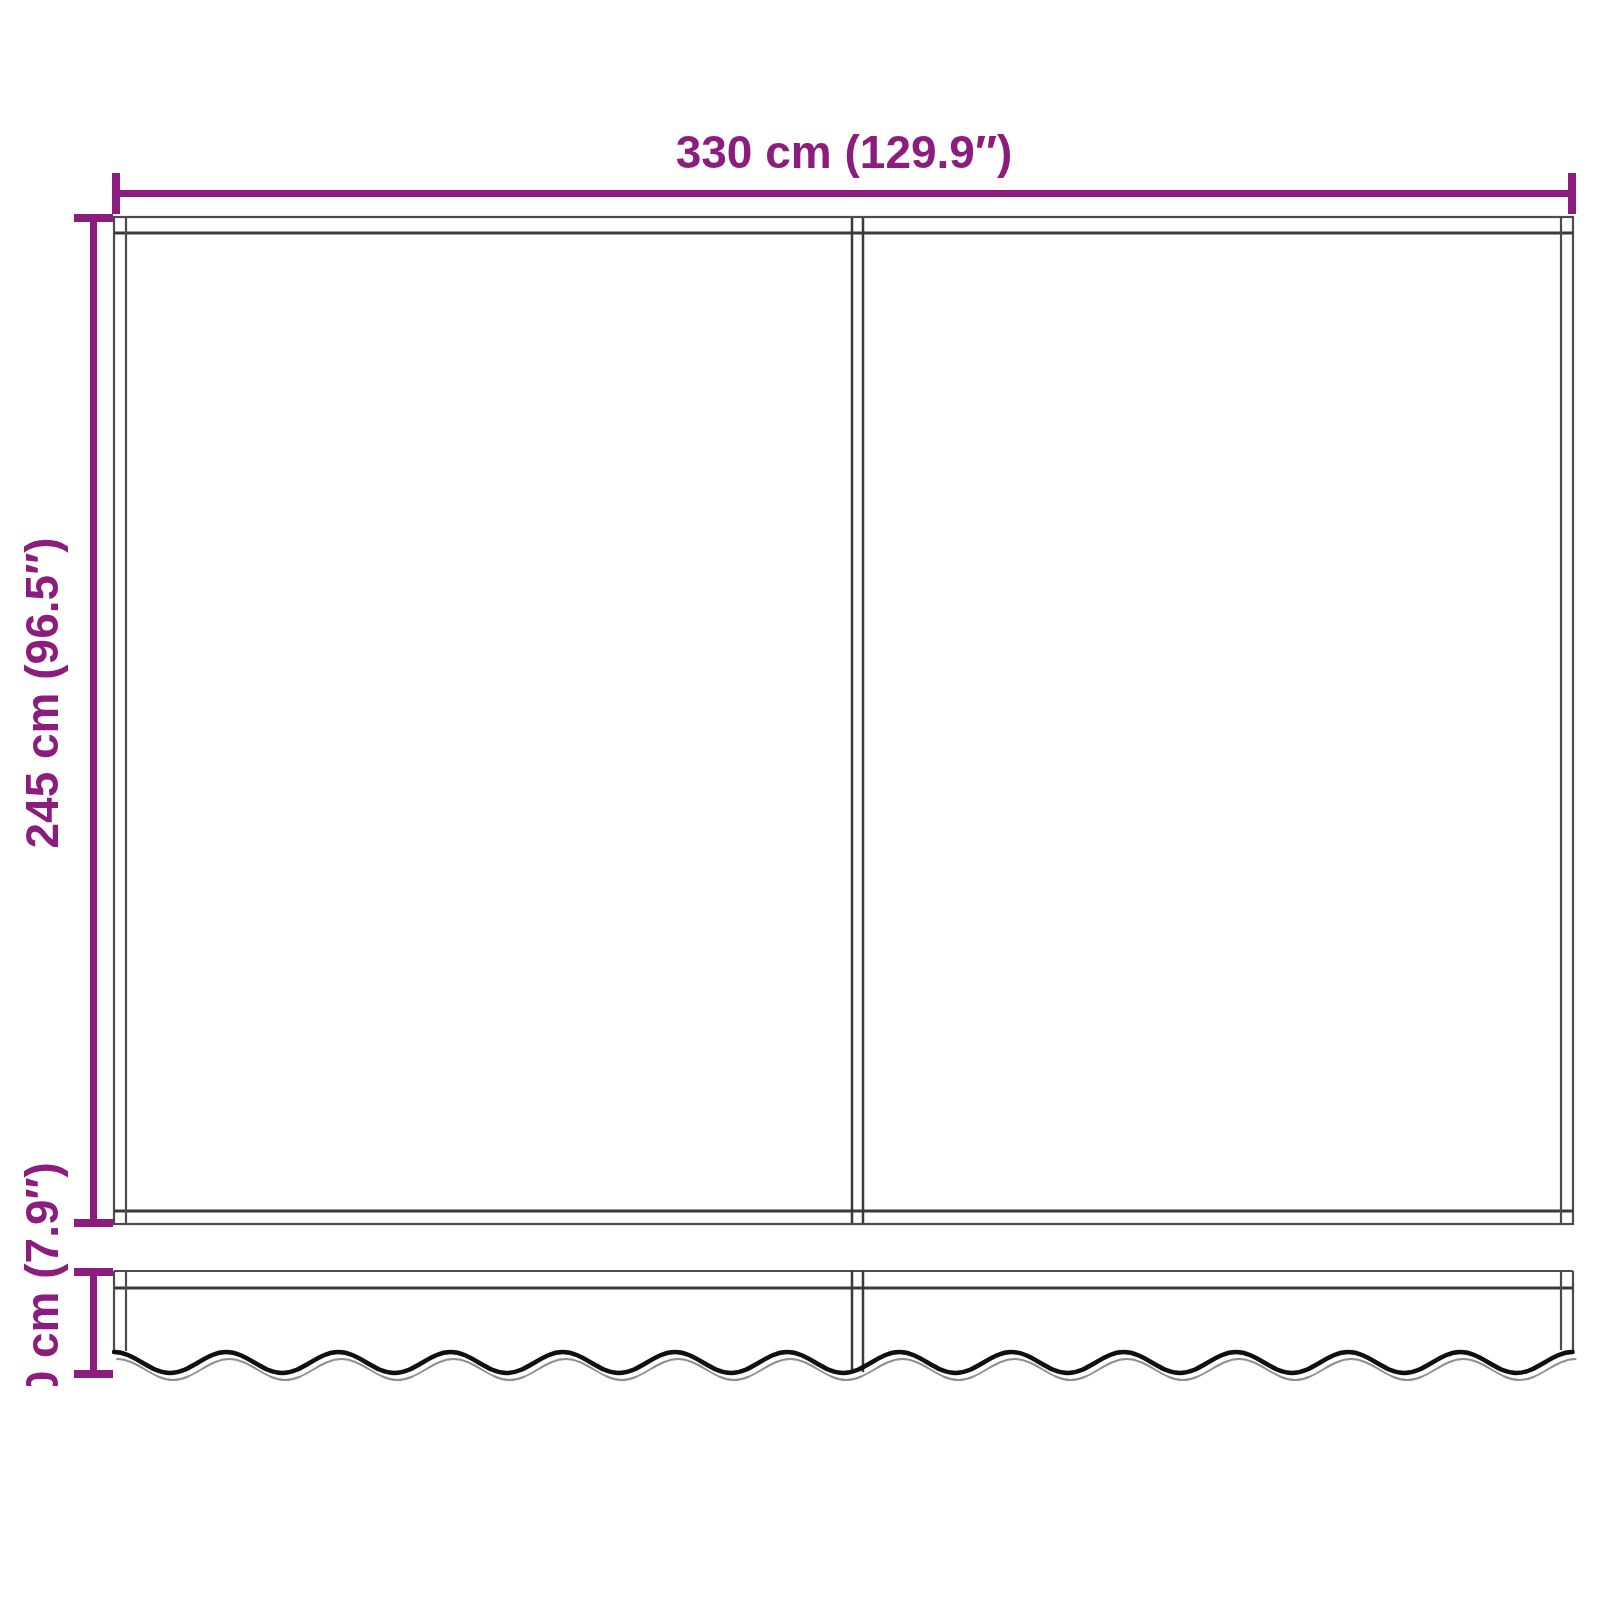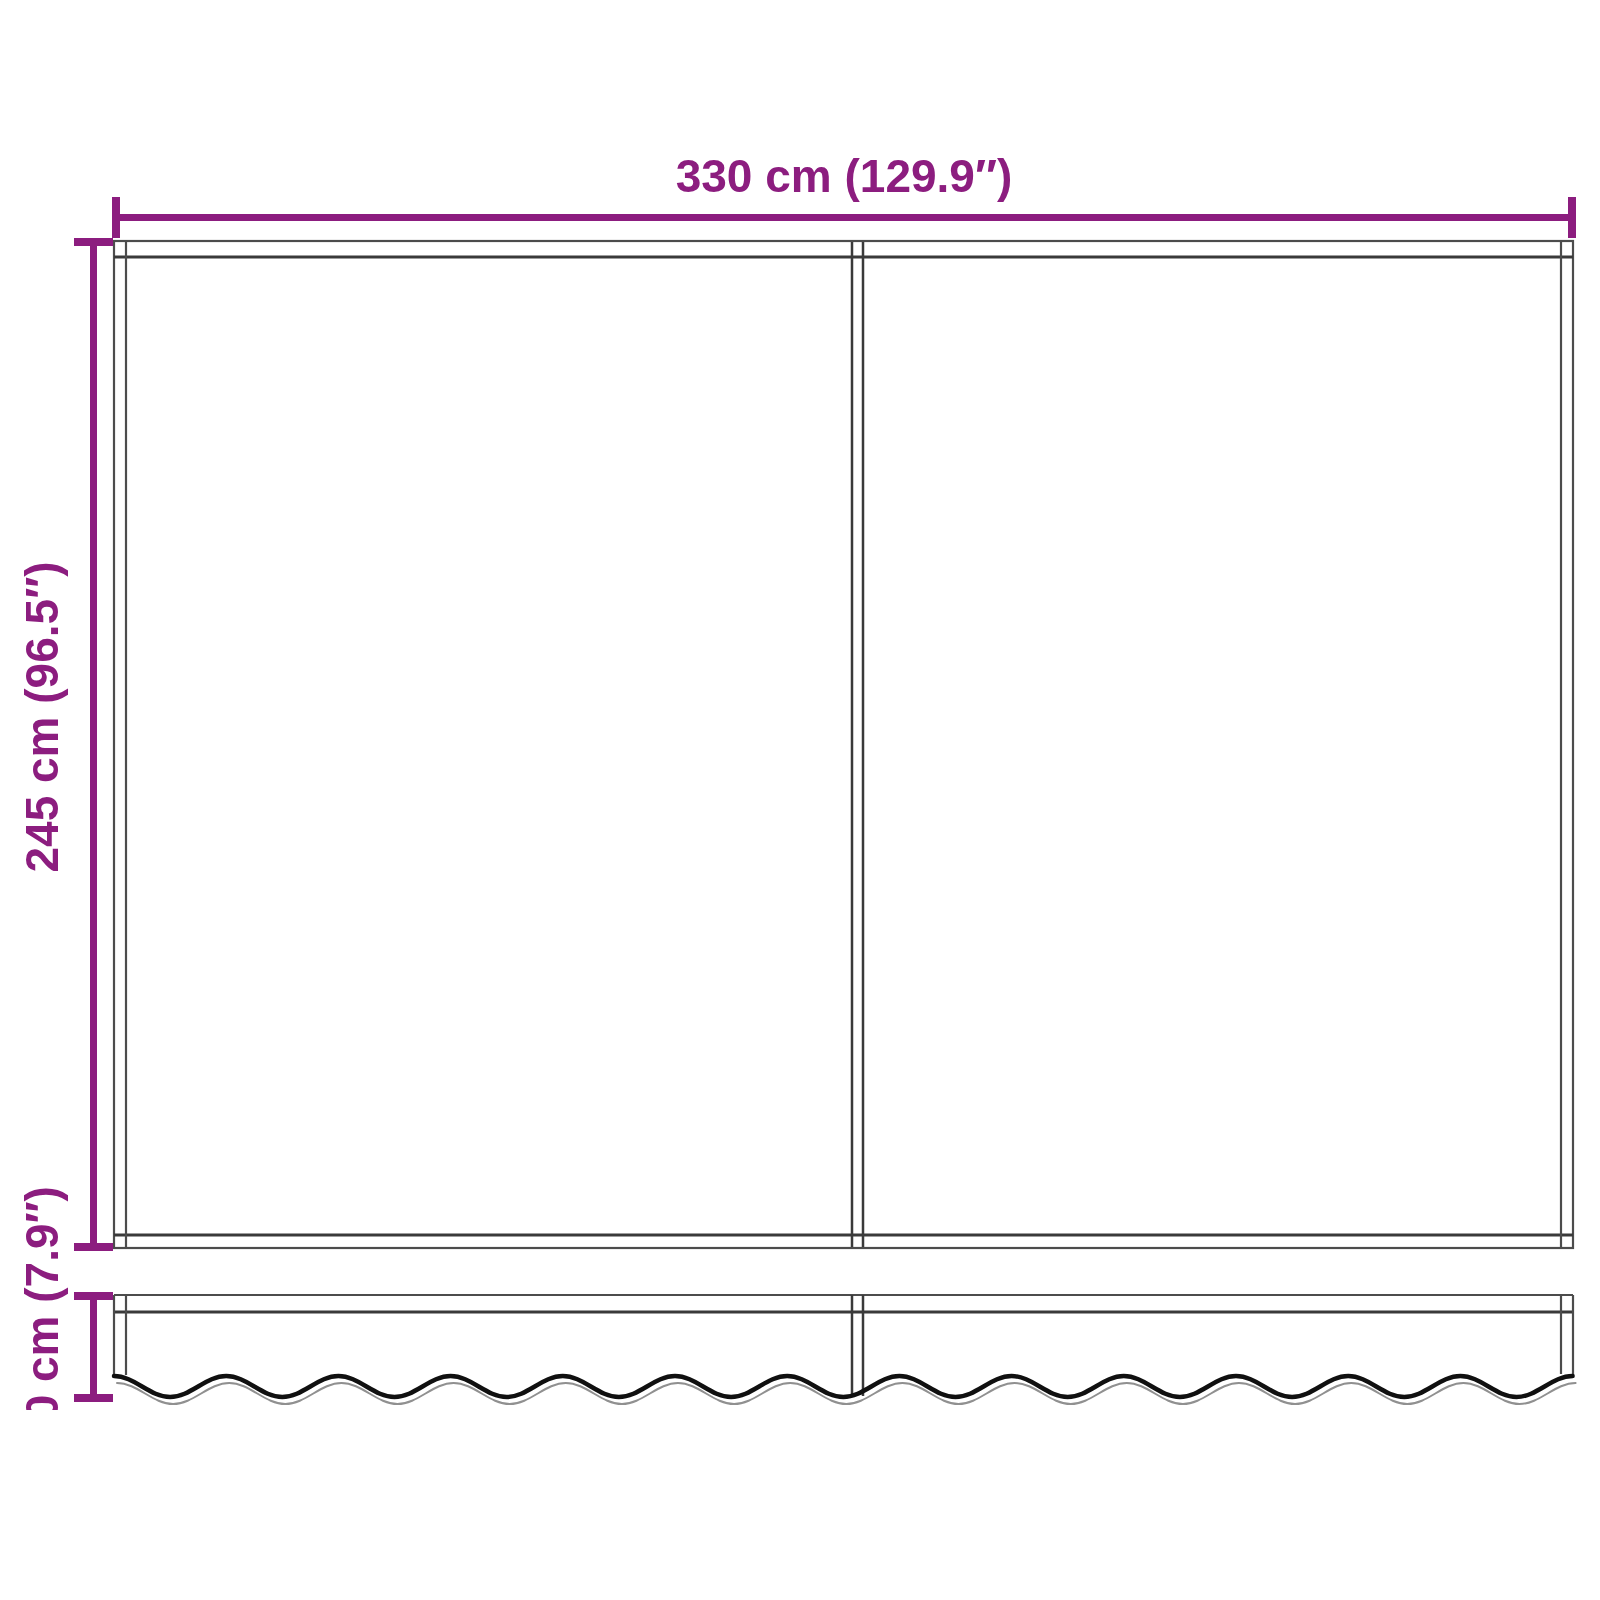--- a/index.html
+++ b/index.html
@@ -14,21 +14,20 @@
     margin: 0;
     padding: 0;
     background: var(--background);
   }
   .canvas {
     position: relative;
     width: 1600px;
     height: 1386px;
     background: var(--background);
     overflow: hidden;
-    margin-top: 24px;
   }
   svg { display: block; }
 
   
   .ln      { stroke: var(--outline-mid);  stroke-width: 2.2; fill: none; }
   .ln-dark { stroke: var(--outline-dark); stroke-width: 3;   fill: none; }
   .wave-main { stroke: var(--wave-black); stroke-width: 4.5; fill: none;
                stroke-linecap: round; stroke-linejoin: round; }
   .wave-echo { stroke: var(--wave-echo);  stroke-width: 2;   fill: none;
                stroke-linecap: round; stroke-linejoin: round; }

